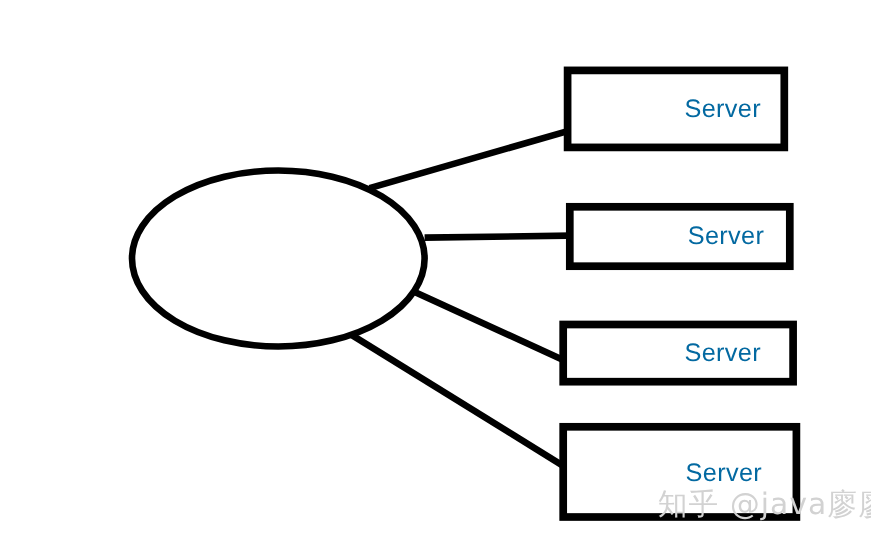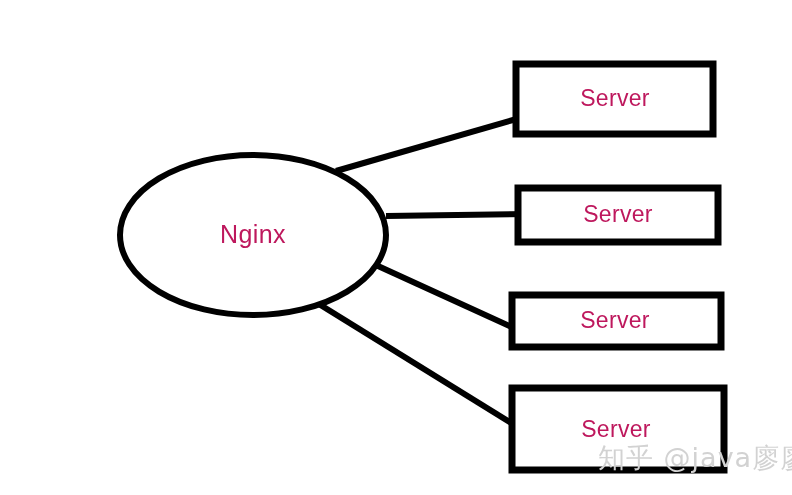--- a/index.html
+++ b/index.html
@@ -21,25 +21,26 @@
   }
   #diagram-canvas {
     position: absolute;
     left: 0;
     top: 0;
     width: 792px;
     height: 495px;
   }
   .node-label {
     position: absolute;
-    color: #be185d;
+    color: #0369a1;
     font-family: "Liberation Sans", sans-serif;
     white-space: nowrap;
     text-align: center;
     user-select: none;
+    margin-left: 42px;
   }
   .ellipse-label {
     font-size: 25px;
     letter-spacing: 0.4px;
   }
   .box-label {
     font-size: 23px;
     letter-spacing: 0.3px;
   }
   #watermark {
@@ -67,21 +68,20 @@
     <line x1="314" y1="301" x2="516" y2="426" stroke="#000000" stroke-width="6" stroke-linecap="butt"></line>
 
     <ellipse cx="253" cy="235" rx="133" ry="80" fill="#ffffff" stroke="#000000" stroke-width="6"></ellipse>
 
     <rect x="516" y="64" width="197" height="70" fill="#ffffff" stroke="#000000" stroke-width="7"></rect>
     <rect x="518" y="188" width="200" height="54" fill="#ffffff" stroke="#000000" stroke-width="7"></rect>
     <rect x="512" y="295" width="209" height="52" fill="#ffffff" stroke="#000000" stroke-width="7"></rect>
     <rect x="512" y="388" width="212" height="82" fill="#ffffff" stroke="#000000" stroke-width="7"></rect>
   </svg>
 
-  <div class="node-label ellipse-label" style="left:183px; top:220px; width:140px;">Nginx</div>
 
   <div class="node-label box-label" style="left:520px; top:85px; width:190px;">Server</div>
 
   <div class="node-label box-label" style="left:522px; top:201px; width:192px;">Server</div>
 
   <div class="node-label box-label" style="left:513px; top:307px; width:204px;">Server</div>
 
   <div class="node-label box-label" style="left:513px; top:416px; width:206px;">Server</div>
 
   <div id="watermark">知乎 @java廖廖</div>

